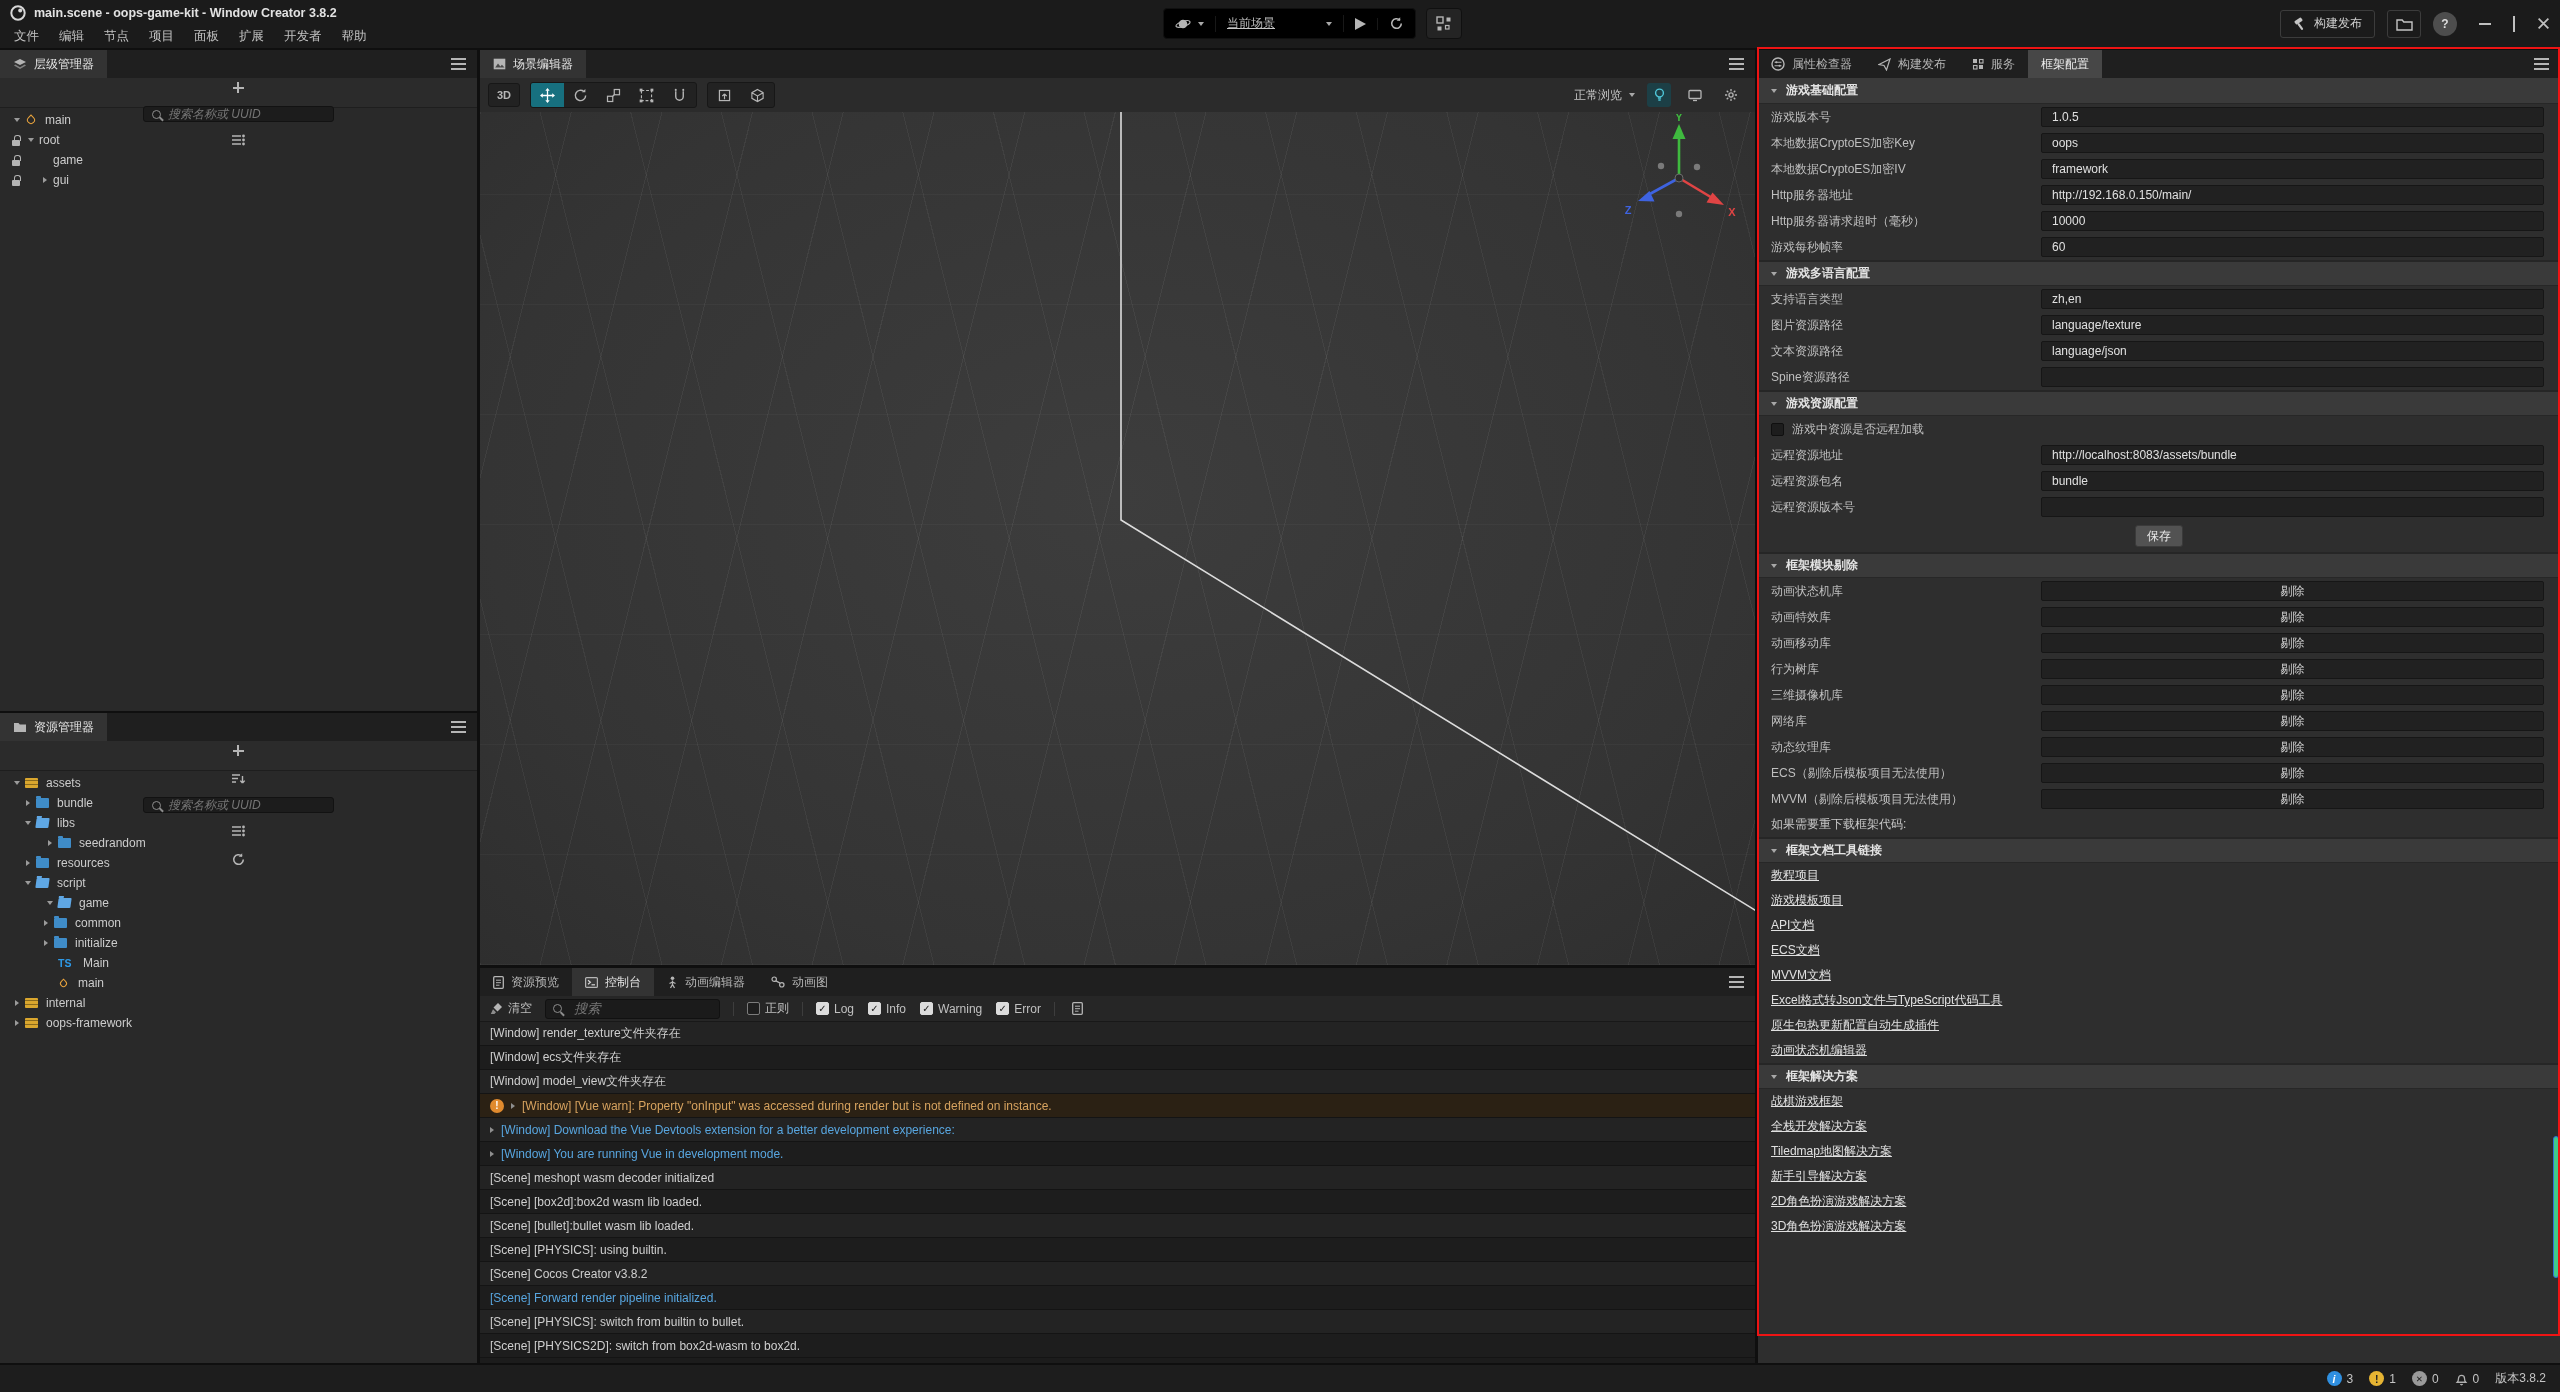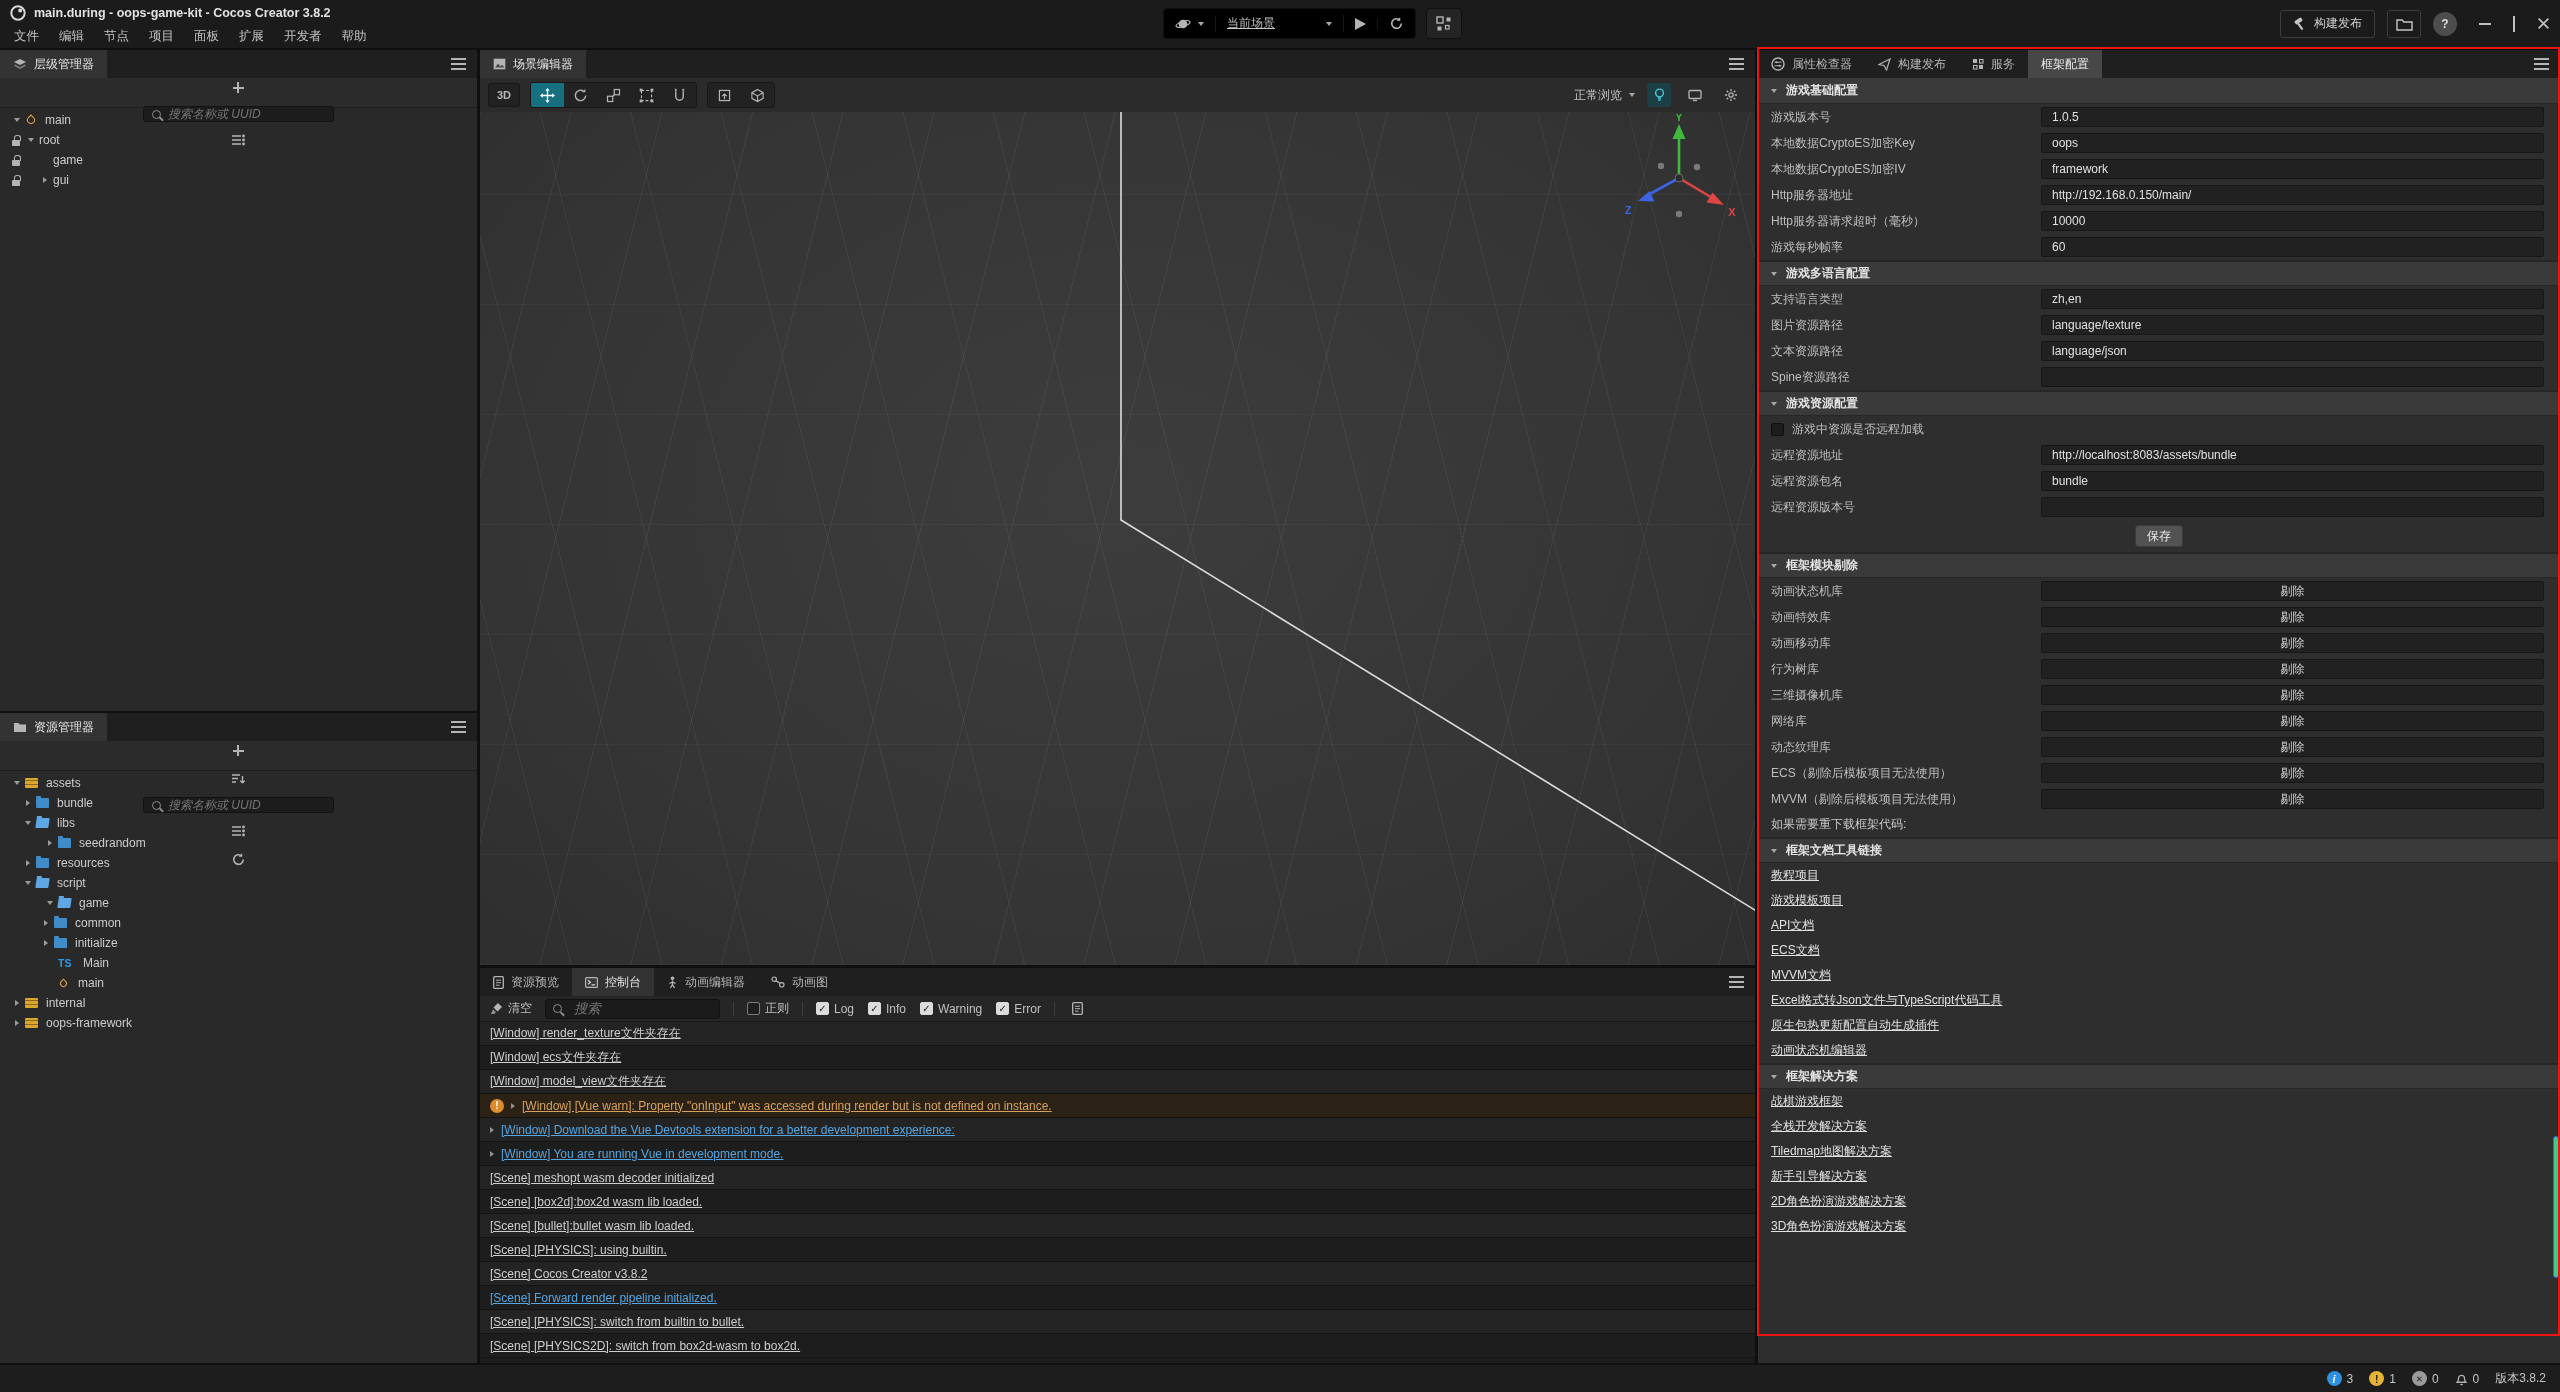--- a/index.html
+++ b/index.html
@@ -102,21 +102,21 @@
   .clear-btn { display:flex; align-items:center; gap:5px; color:#bdbdbd; }
   .csearch { width:175px; flex:none; height:20px; display:flex; align-items:center; gap:12px; background:#1b1b1b; border:1px solid #111; border-radius:3px; padding:0 7px; }
   .csearch input { width:100%; background:none; border:none; outline:none; color:#ddd; font-style:italic; font-family:inherit; }
   .csearch input::placeholder { color:#757575; }
   .cdiv { width:1px; height:14px; background:#3d3d3d; }
   .cb-row { display:flex; align-items:center; gap:5px; }
   .cb { width:13px; height:13px; border:1px solid #7c7c7c; border-radius:2px; background:#1e1e1e; display:flex; align-items:center; justify-content:center; font-size:10px; }
   .cb.checked { background:#dcdcdc; border-color:#dcdcdc; }
   .cb.checked::before { content:"\2713"; color:#1b1b1b; font-weight:bold; }
   .logs { position:absolute; left:0; right:0; top:54px; bottom:0; background:#1c1c1c; }
-  .log-row { height:24px; display:flex; align-items:center; gap:7px; padding:0 10px; border-bottom:1px solid #141414; color:#cfcfcf; background:#232323;text-decoration:underline; }
+  .log-row { height:24px; display:flex; align-items:center; gap:7px; padding:0 10px; border-bottom:1px solid #141414; color:#cfcfcf; background:#232323; }
   .logs .log-row:nth-of-type(even) { background:#1d1d1d; }
   .log-row.blue { color:#58a6e0; }
   .log-row.warn { background:#2b2114 !important; color:#d7a35f; }
   .warn-badge { display:none; width:14px; height:14px; border-radius:50%; background:#e08a2e; color:#fff; font-weight:bold; font-size:10px; align-items:center; justify-content:center; flex:none; }
   .warn-badge::before { content:"!"; }
   .log-row.warn .warn-badge { display:flex; }
   .chev-ic { display:none; border-left:4px solid #8f8f8f; border-top:3.5px solid transparent; border-bottom:3.5px solid transparent; flex:none; }
   .log-row.chev .chev-ic { display:block; }
 
   
@@ -156,21 +156,21 @@
 <body>
 
 <div id="app">
 
   <div class="header">
     <div class="title-row">
       <svg width="16" height="16" viewBox="0 0 16 16">
         <circle cx="8" cy="8" r="6.7" fill="none" stroke="#d8d8d8" stroke-width="2"></circle>
         <circle cx="10.2" cy="5.6" r="2" fill="#d8d8d8"></circle>
       </svg>
-      <span class="app-title">main.during - oops-game-kit - Cocos Creator 3.8.2</span>
+      <span class="app-title">main.scene - oops-game-kit - Window Creator 3.8.2</span>
     </div>
     <div class="menu-row">
 
     <span class="menu-item">文件</span>
         <span class="menu-item">编辑</span>
         <span class="menu-item">节点</span>
         <span class="menu-item">项目</span>
         <span class="menu-item">面板</span>
         <span class="menu-item">扩展</span>
         <span class="menu-item">开发者</span>

